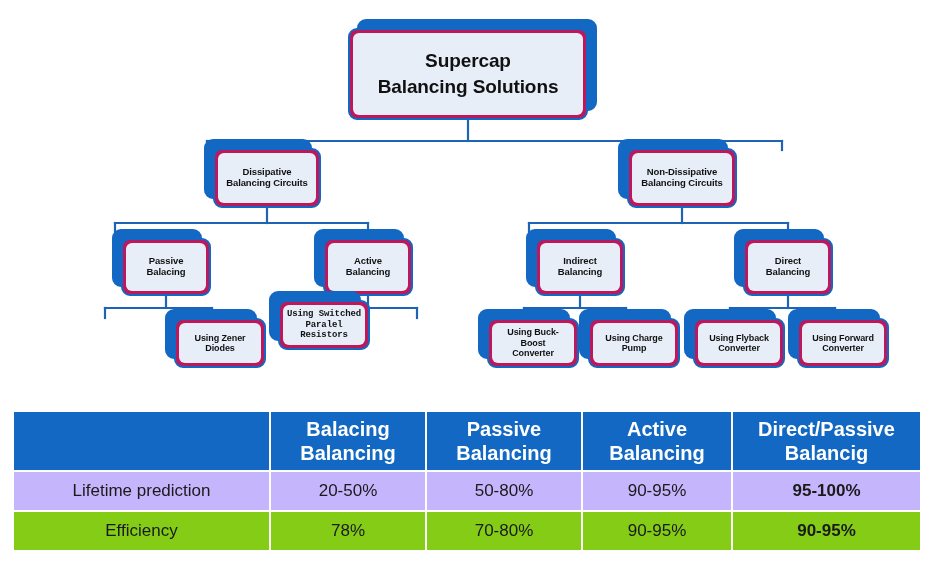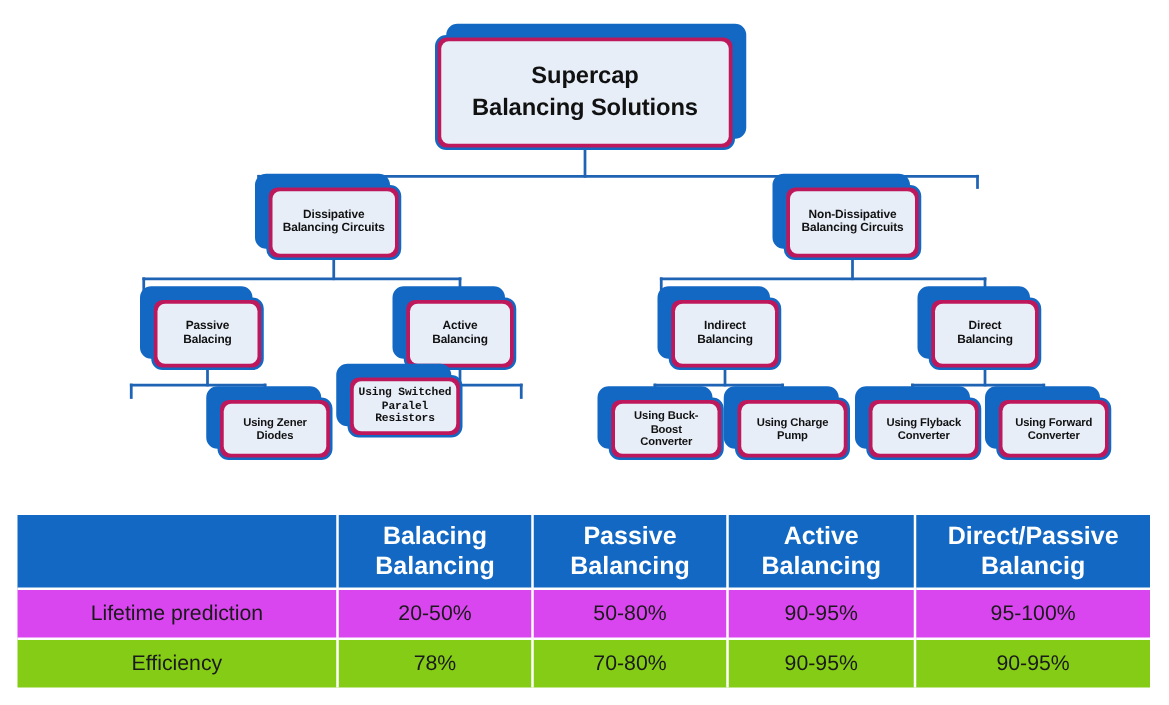--- a/index.html
+++ b/index.html
@@ -114,22 +114,22 @@
   }
   table.cmp thead th:last-child { border-right: 0; }
   table.cmp thead th.corner { background: #1268c3; }
   table.cmp tbody td {
     font-size: 17px;
     height: 38px;
     color: #1a1a1a;
     border-right: 2px solid #ffffff;
     border-bottom: 2px solid #ffffff;
   }
-  table.cmp tbody td:last-child { border-right: 0; }
-  table.cmp tbody tr.r0 td { background: #d946ef; }
+  table.cmp tbody td:last-child { border-right: 0; font-weight: bold; }
+  table.cmp tbody tr.r0 td { background: #c4b5fd; }
   table.cmp tbody tr.r1 td { background: #84cc16; }
   table.cmp tbody tr:last-child td { border-bottom: 0; }
   td.rowhdr { font-size: 17px; }
 </style>
 </head>
 <body>
 
 <div id="diagram">
 
   <svg id="connectors" viewBox="0 0 935 400" width="935" height="400" xmlns="http://www.w3.org/2000/svg">

